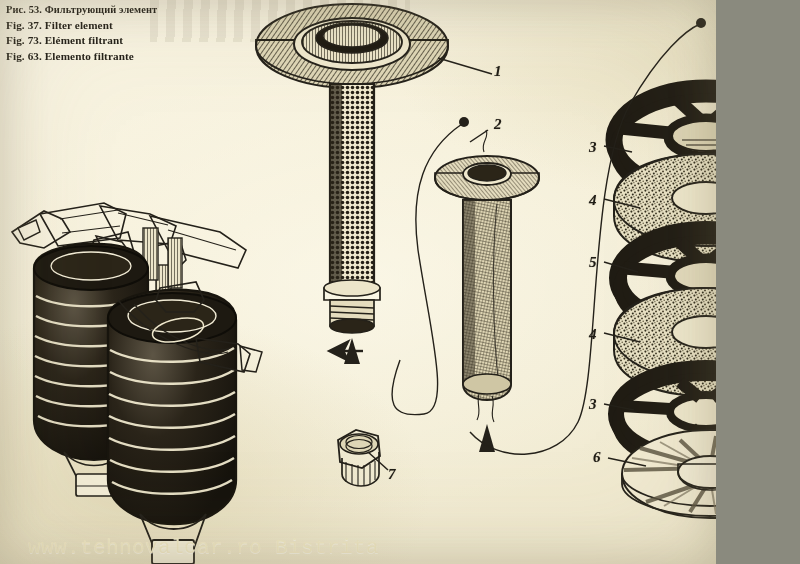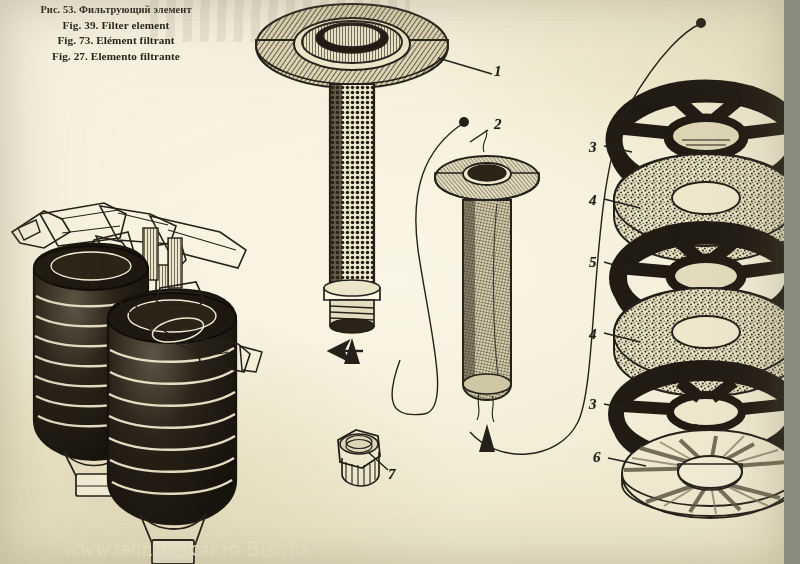--- a/index.html
+++ b/index.html
@@ -1,20 +1,19 @@
 <!DOCTYPE html>
 <html><head>
 <meta charset="utf-8">
 <style>
   html,body{margin:0;padding:0;background:#8a8a7e;}
   #page{
-    position:relative;width:784px;height:564px;overflow:hidden;
+    position:relative;width:716px;height:564px;overflow:hidden;
     background:#f6f1dc;
     font-family:"Liberation Serif", serif;
-    text-align:center;
   }
   
   #paper-grain{
     position:absolute;inset:0;pointer-events:none;
     background:
       radial-gradient(ellipse 70% 55% at 18% 88%, rgba(214,203,163,.55), rgba(214,203,163,0) 60%),
       radial-gradient(ellipse 60% 40% at 92% 10%, rgba(221,212,176,.45), rgba(221,212,176,0) 62%),
       radial-gradient(ellipse 80% 60% at 50% 50%, rgba(255,253,242,.55), rgba(255,253,242,0) 70%),
       linear-gradient(158deg,#faf6e6 0%,#f5efd8 38%,#f2ecd4 70%,#efe8cd 100%);
   }
@@ -35,41 +34,41 @@
     letter-spacing:.1px;
   }
   .caption div{font-size:11.2px;white-space:nowrap;}
   .caption div:first-child{font-size:10.4px;}
   .callout{
     position:absolute;font-style:italic;font-weight:bold;font-size:15px;
     color:#201d16;font-family:"Liberation Serif", serif;
     text-shadow:0 0 1px rgba(40,35,25,.4);
   }
   #watermark{
-    position:absolute;left:64px;top:536px;
-    font-family:Liberation Serif, serif;font-size:21px;
+    position:absolute;left:28px;top:536px;
+    font-family:Liberation Mono, monospace;font-size:21px;
     color:#efe7c4;letter-spacing:.4px;white-space:nowrap;
     text-shadow:0 1px 0 rgba(255,255,255,.45);
   }
   svg{position:absolute;left:0;top:0;}
   .ink{fill:none;stroke:#24211a;}
 </style>
 </head>
 <body>
 
 <div id="page">
 
   <div id="paper-grain"></div>
   <div id="ghost"></div>
 
   <div class="caption">
     <div>Рис. 53. Фильтрующий элемент</div>
-    <div>Fig. 39. Filter element</div>
+    <div>Fig. 37. Filter element</div>
     <div>Fig. 73. Elément filtrant</div>
-    <div>Fig. 27. Elemento filtrante</div>
+    <div>Fig. 63. Elemento filtrante</div>
   </div>
 
   <svg width="800" height="564" viewBox="0 0 800 564">
     <defs>
       <pattern id="hatch" width="4" height="4" patternUnits="userSpaceOnUse" patternTransform="rotate(35)">
         <rect width="4" height="4" fill="#ded6b6"></rect>
         <line x1="0" y1="0" x2="0" y2="4" stroke="#3a3528" stroke-width="1.5"></line>
       </pattern>
       <pattern id="hatchfine" width="3" height="3" patternUnits="userSpaceOnUse" patternTransform="rotate(-40)">
         <rect width="3" height="3" fill="#e4dcbe"></rect>

